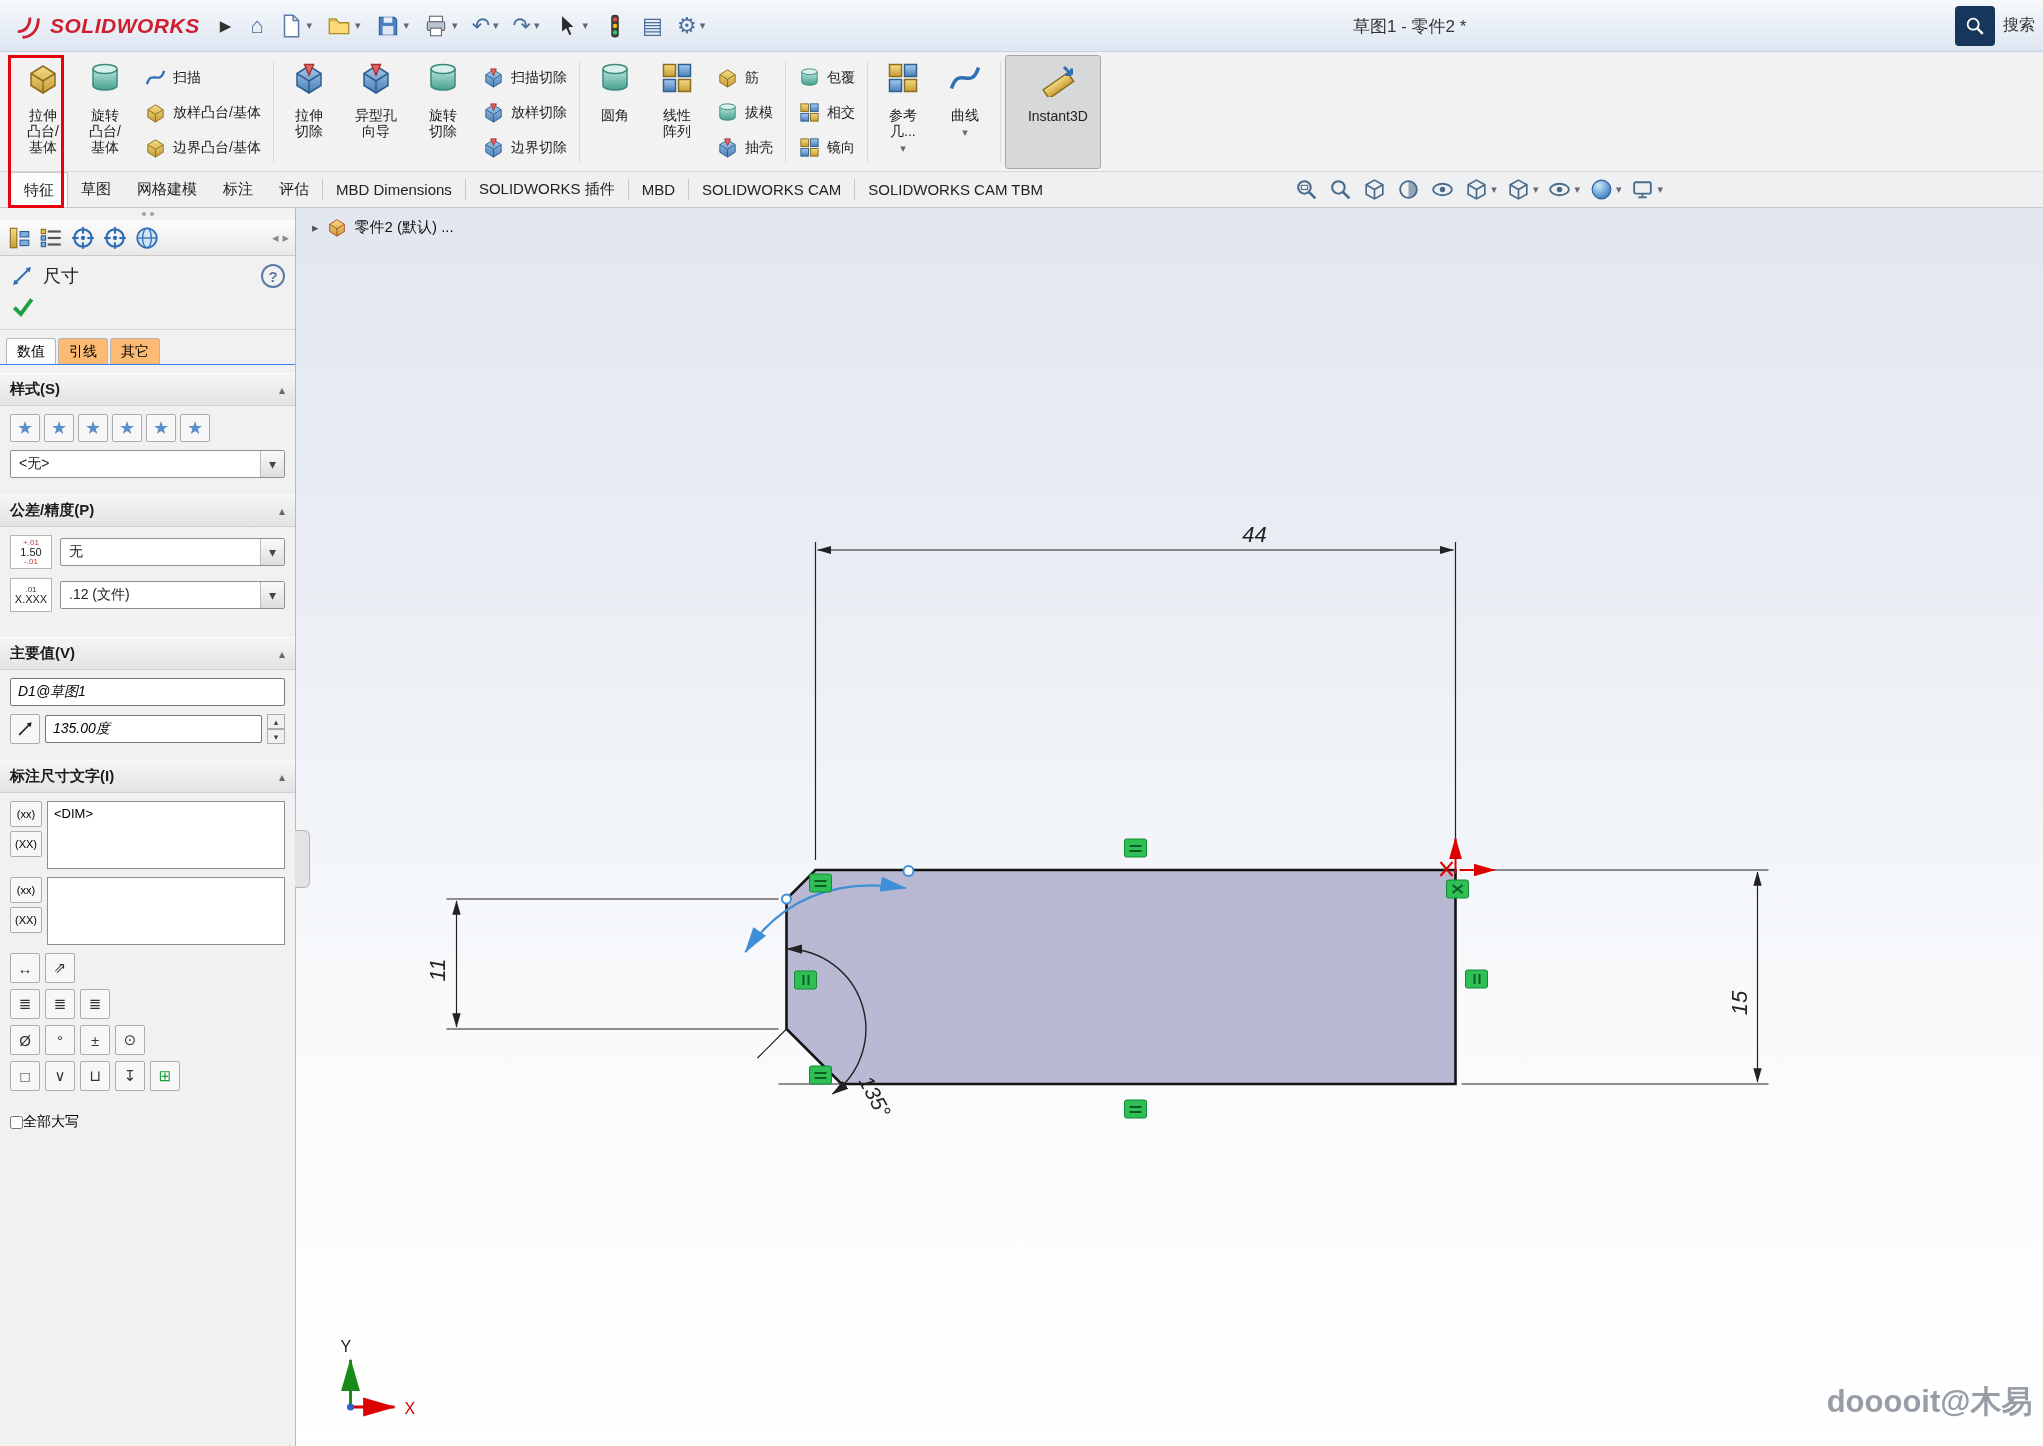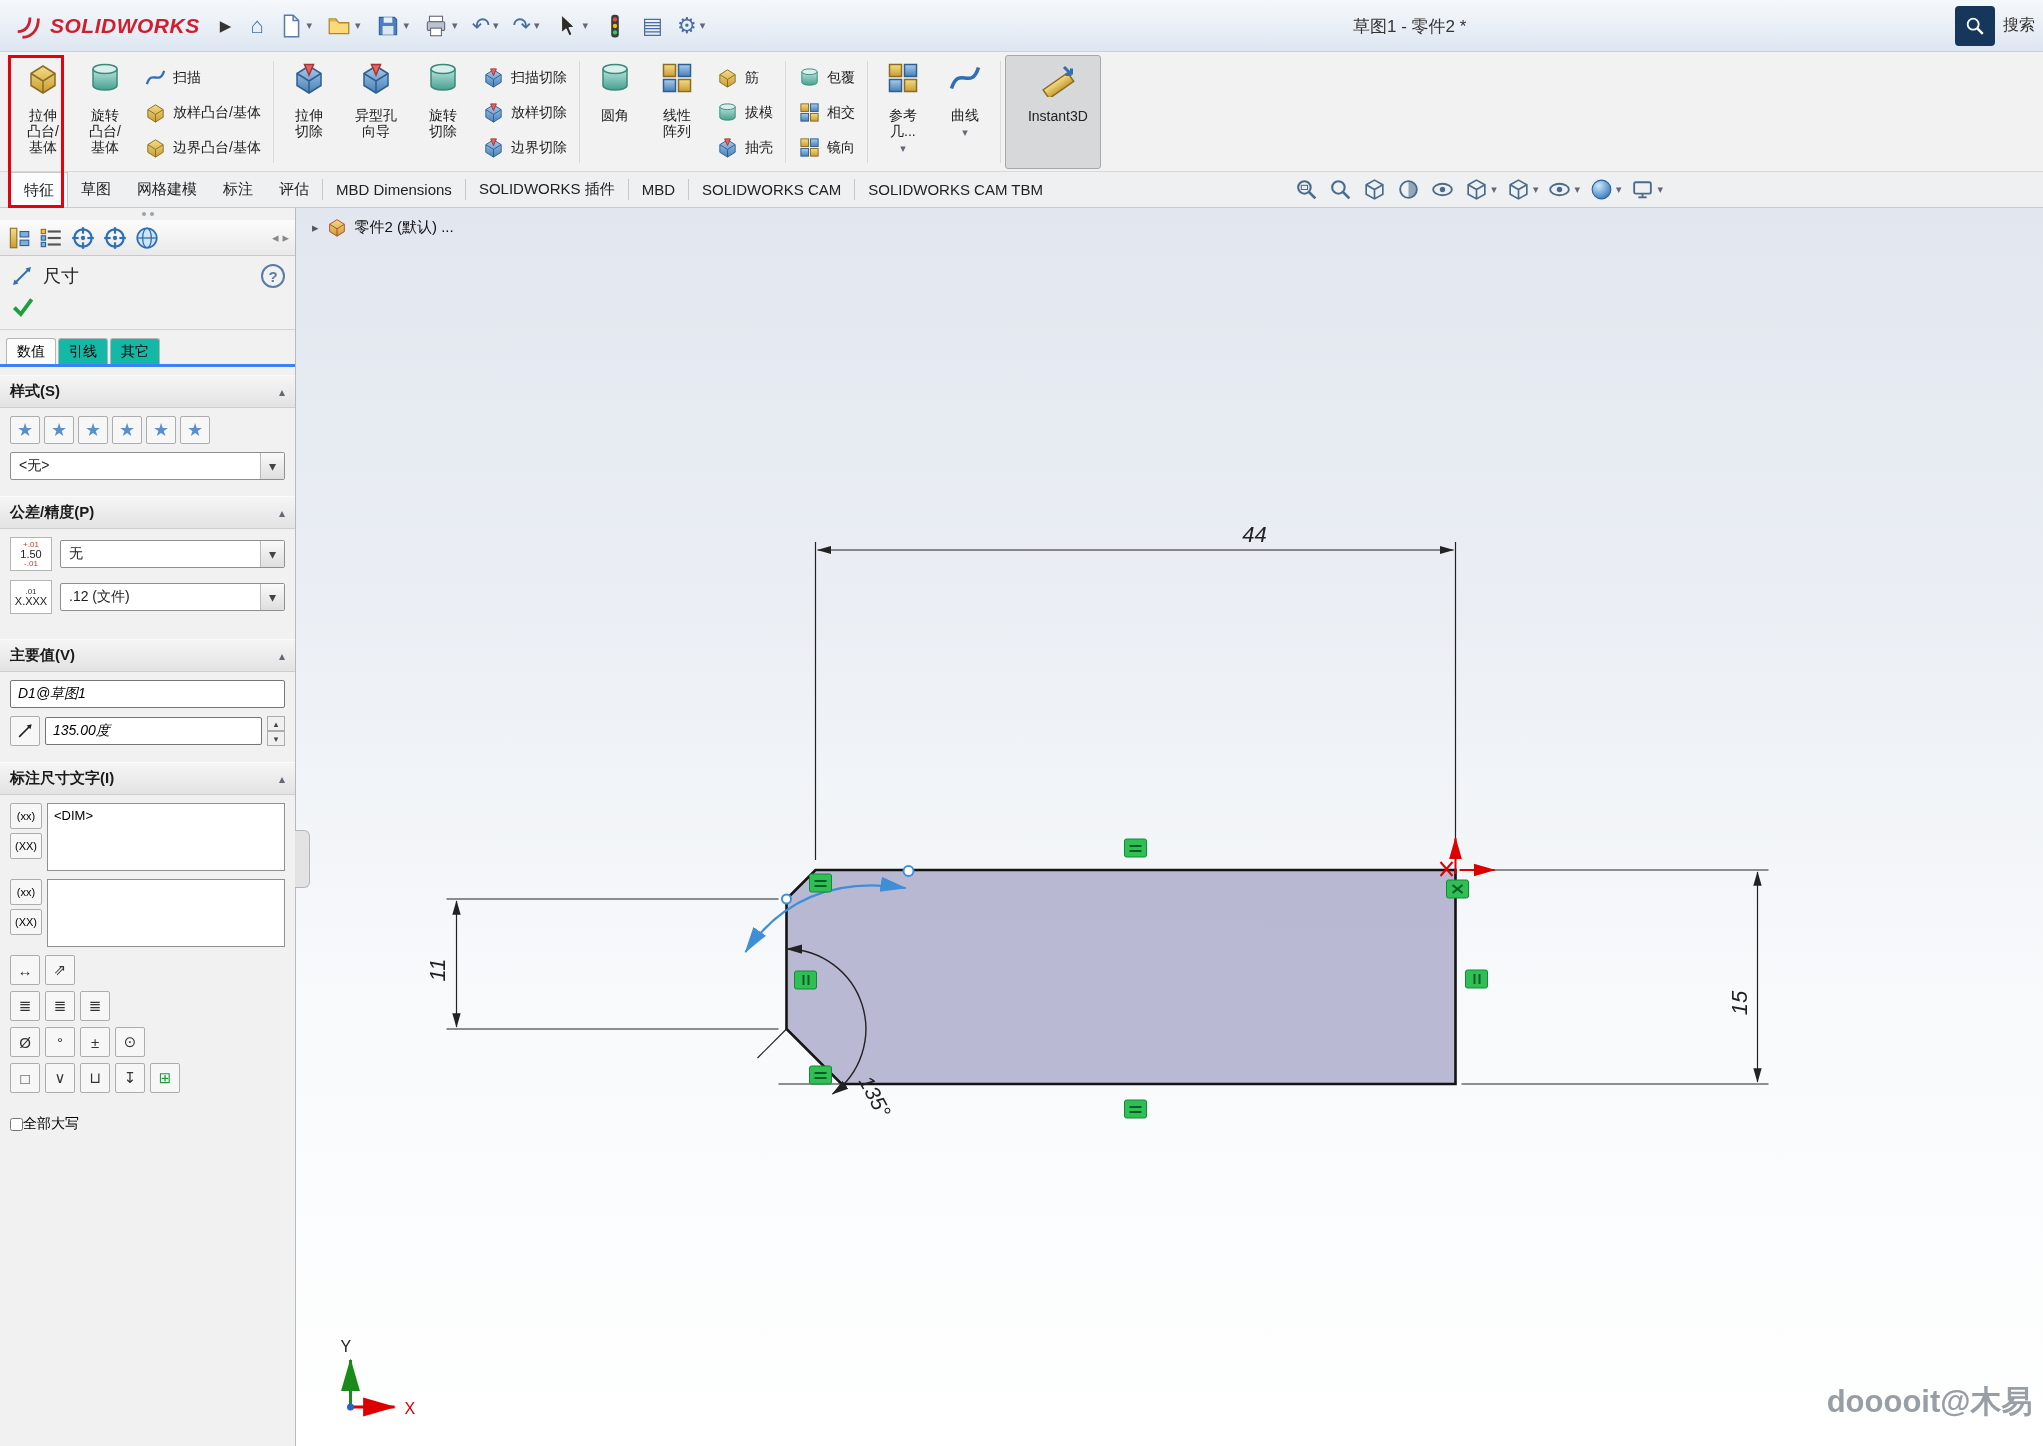--- a/index.html
+++ b/index.html
@@ -66,22 +66,22 @@
     background:linear-gradient(#fcfcfc,#e9e9e9); border-bottom:1px solid #c9c9c9; }
   .pm-tabs svg { width:26px; height:26px; }
   .pm-nav { margin-left:auto; color:#888; font-size:13px; display:flex; gap:4px; }
   .pm-header { display:flex; align-items:center; gap:9px; padding:8px 10px 4px; }
   .pm-header svg { width:24px; height:24px; }
   .pm-title { font-size:18px; color:#222; }
   .help { margin-left:auto; width:24px; height:24px; border:2px solid #5b7aa6; border-radius:50%;
     color:#5b7aa6; font-weight:bold; display:flex; align-items:center; justify-content:center; font-size:15px; }
   .pm-ok { padding:2px 10px 6px; border-bottom:1px solid #d4d4d4; }
   .pm-ok svg { width:26px; height:26px; }
-  .viewtabs { display:flex; gap:2px; padding:8px 6px 0; border-bottom:3px solid #3b82f6; }
-  .vtab { padding:4px 10px 3px; border:1px solid #b5b5b5; border-bottom:none; background:#14b8a6;
+  .viewtabs { display:flex; gap:2px; padding:8px 6px 0; border-bottom:1px solid #3b82f6; }
+  .vtab { padding:4px 10px 3px; border:1px solid #b5b5b5; border-bottom:none; background:#fdba74;
     font-size:14px; border-radius:3px 3px 0 0; }
   .vtab.active { background:#fdfdfd; }
   .sec-h { background:linear-gradient(#f5f5f5,#e3e3e3); border-top:1px solid #fbfbfb;
     border-bottom:1px solid #cecece; padding:6px 10px; font-weight:bold; font-size:15px;
     display:flex; justify-content:space-between; align-items:center; color:#1a1a1a; margin-top:8px; }
   .caret { color:#667; font-size:12px; }
   .sec-b { padding:8px 10px; }
   .stars { display:flex; gap:4px; margin-bottom:8px; }
   .star-btn { width:30px; height:28px; border:1px solid #adadad; background:#f7f7f7;
     display:flex; align-items:center; justify-content:center; color:#5b8fc9; font-size:18px; border-radius:2px; }

